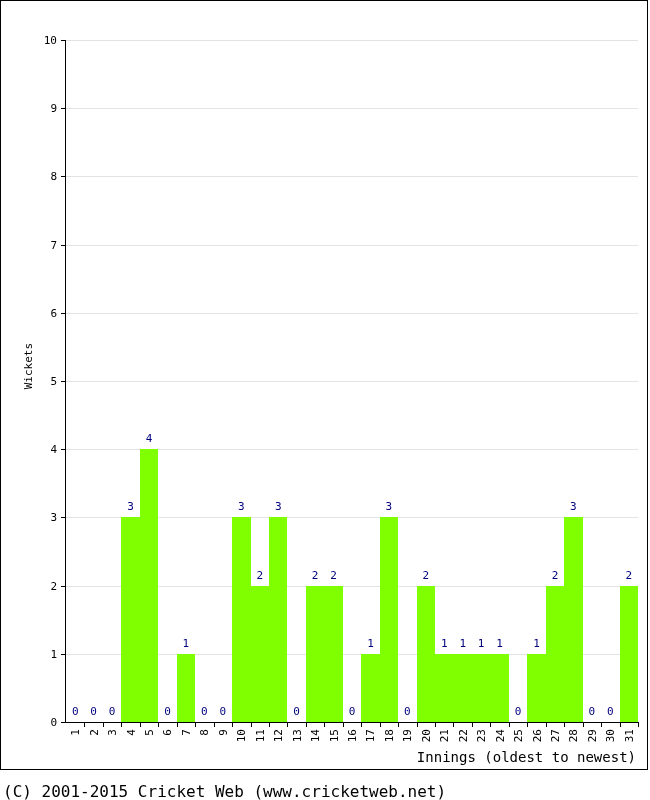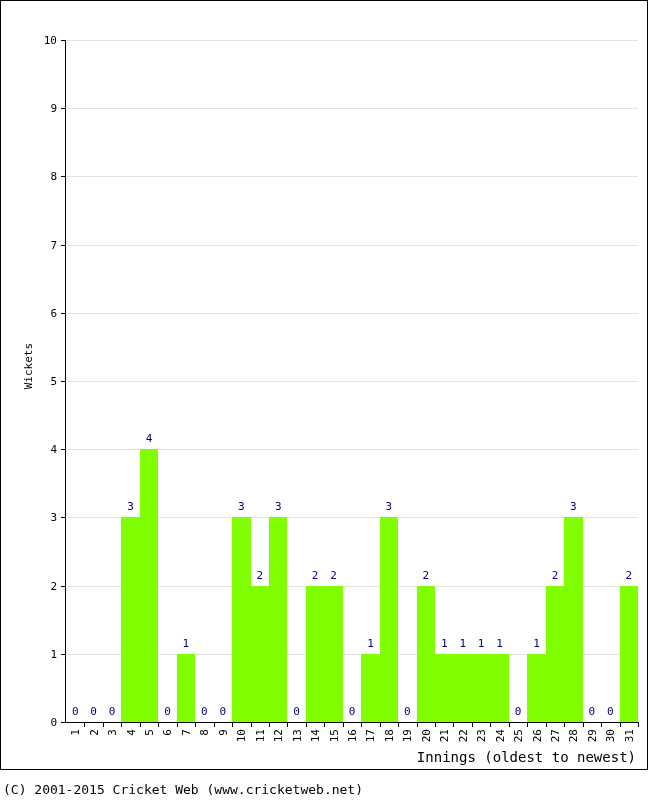--- a/index.html
+++ b/index.html
@@ -135,21 +135,21 @@
     font-size: 14px;
     color: #000000;
     white-space: nowrap;
   }
 
   
   #footer-copyright {
     position: absolute;
     left: 3px;
     top: 782px;
-    font-size: 13px;
+    font-size: 16px;
     color: #000000;
     white-space: nowrap;
     text-align: right;
   }
 </style>
 </head>
 <body>
 
 <div id="chart-frame">
 

